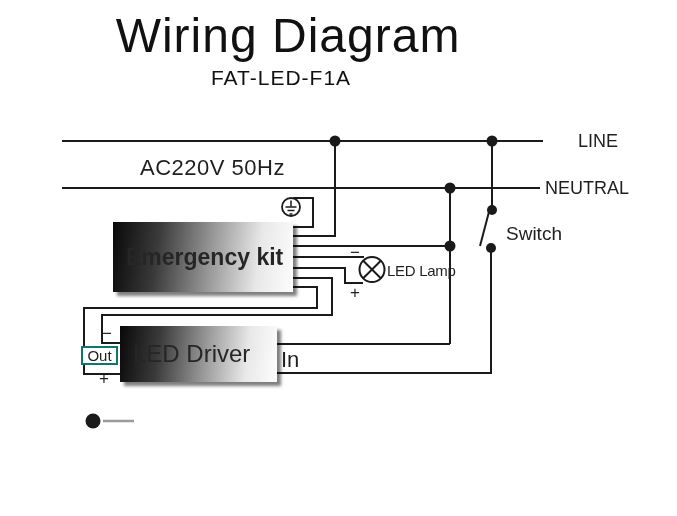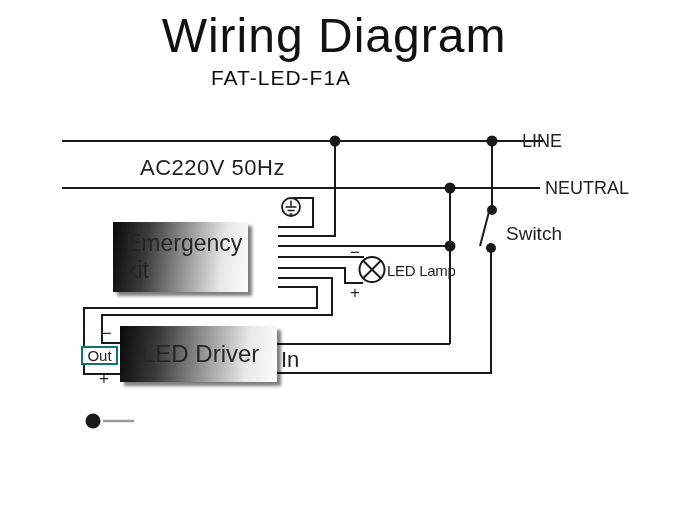--- a/index.html
+++ b/index.html
@@ -3,46 +3,46 @@
 <meta charset="utf-8">
 <style>
   html,body{margin:0;padding:0;background:#ffffff;}
   .stage{
     position:relative;width:677px;height:516px;background:#ffffff;overflow:hidden;
     font-family:"Liberation Sans","DejaVu Sans",sans-serif;color:#1f1f1f;
   }
   .abs{position:absolute;white-space:nowrap;}
   .title{
     top:10px;left:288px;transform:translateX(-50%);
-    font-size:48px;letter-spacing:1px;line-height:1.1;color:#111;margin-left:46px;
+    font-size:48px;letter-spacing:1px;line-height:1.1;color:#111;
   }
   .subtitle{
     top:66px;left:281px;transform:translateX(-50%);
     font-size:21px;letter-spacing:1px;color:#111;
   }
   svg.canvas{position:absolute;left:0;top:0;z-index:1;}
   .lbl{z-index:3;color:#1f1f1f;}
   .lbl-supply{left:140px;top:155px;font-size:22px;letter-spacing:.5px;}
-  .lbl-line{left:522px;top:131px;font-size:18px;}
+  .lbl-line{left:578px;top:131px;font-size:18px;}
   .lbl-neutral{left:545px;top:178px;font-size:18px;}
   .lbl-switch{left:506px;top:223px;font-size:19px;}
   .lbl-lamp{left:387px;top:262px;font-size:15px;letter-spacing:-.3px;}
   .sign{z-index:3;font-size:17px;color:#1f1f1f;}
   .sign-lamp-minus{left:350px;top:243px;}
   .sign-lamp-plus{left:350px;top:283px;}
   .sign-out-minus{left:102px;top:324px;}
   .sign-out-plus{left:99px;top:369px;}
   .box{
     position:absolute;z-index:2;
     background:linear-gradient(97deg,#090909 0%,#3a3a3a 25%,#9b9b9b 55%,#e8e8e8 80%,#fdfdfd 100%);
     box-shadow:4px 4px 3px rgba(0,0,0,0.5);
     color:#262626;display:flex;align-items:center;
   }
-  .box-ek{left:113px;top:222px;width:135px;height:70px;font-size:23px;padding-left:13px;box-sizing:border-box;}
-  .box-driver{left:120px;top:326px;width:157px;height:56px;font-size:24px;padding-left:22px;box-sizing:border-box;}
+  .box-ek{left:113px;top:222px;width:180px;height:70px;font-size:23px;padding-left:13px;box-sizing:border-box;font-weight:bold;}
+  .box-driver{left:120px;top:326px;width:157px;height:56px;font-size:24px;padding-left:13px;box-sizing:border-box;}
   .out-tag{
     left:81px;top:346px;width:37px;height:19px;z-index:4;
     background:#ffffff;border:2px solid #0f766e;box-sizing:border-box;
     font-size:15px;line-height:15px;text-align:center;color:#1f1f1f;
   }
   .in-tag{left:281px;top:347px;font-size:22px;z-index:3;color:#1f1f1f;text-align:right;}
   .lbl-legend{left:138px;top:410px;font-size:21px;letter-spacing:.2px;word-spacing:2px;color:#2a2a2a;}
 </style>
 </head>
 <body>

